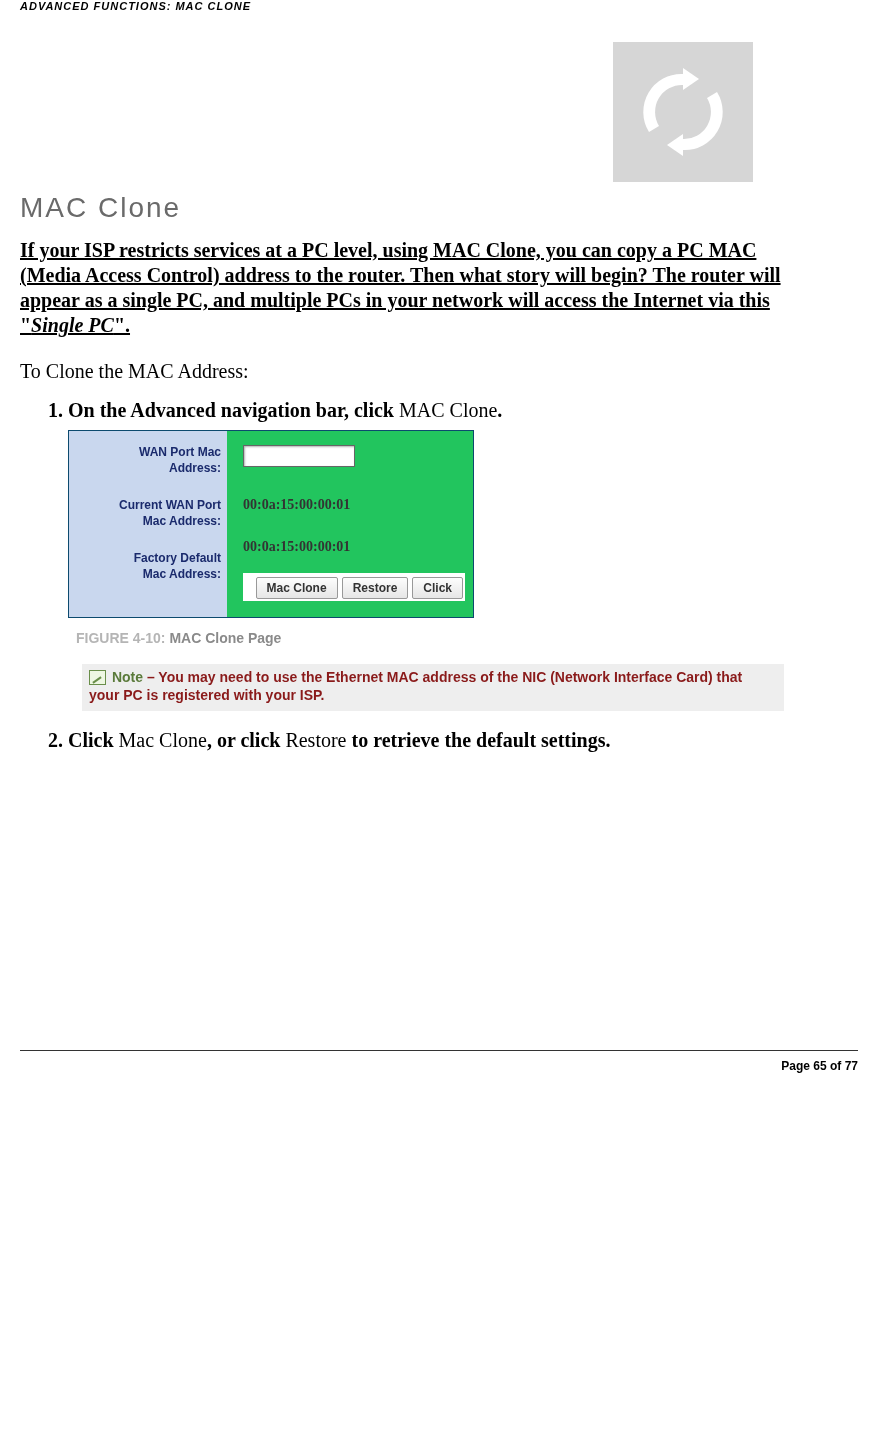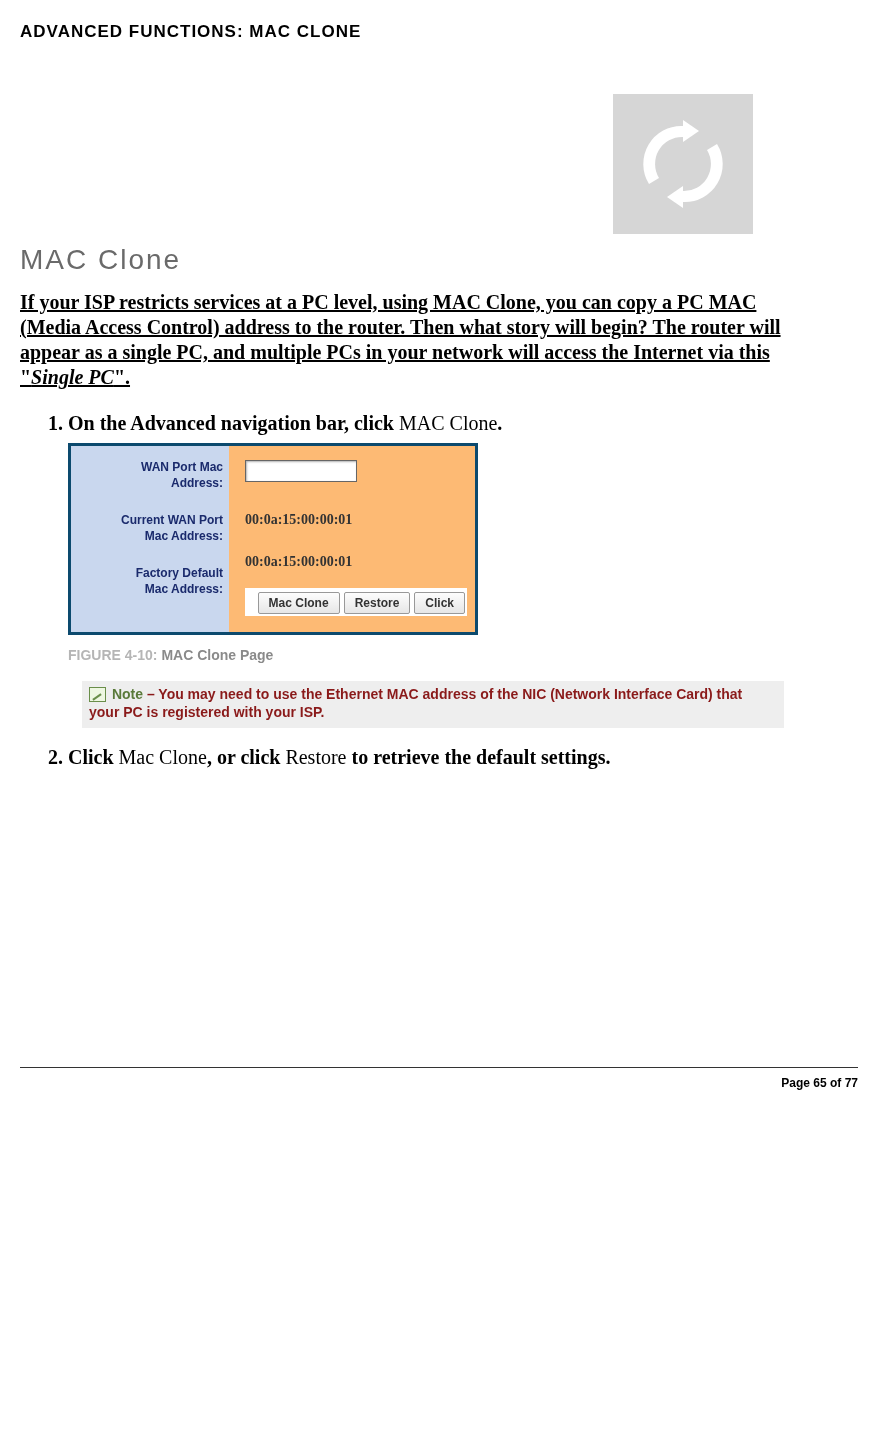--- a/index.html
+++ b/index.html
@@ -6,24 +6,25 @@
     margin: 0;
     padding: 0;
     font-family: Verdana, Arial, sans-serif;
     background: #fff;
     width: 878px;
   }
   .page {
     padding: 0 20px;
   }
   .header-text {
-    font-size: 17px;
+    font-size: 11px;
     letter-spacing: 1px;
     font-weight: bold;
-    padding: 22px 0;
+    padding: 0 0;
+    font-style: italic;
   }
   .hero-box {
     width: 140px;
     height: 140px;
     background: #d6d6d6;
     margin: 30px 0 10px auto;
     margin-right: 105px;
     display: flex;
     align-items: center;
     justify-content: center;
@@ -79,23 +80,23 @@
     margin: 14px 0 10px 0;
   }
   .gray-sub .lighter {
     color: #b5b5b5;
     font-weight: bold;
   }
   .figure-wrap {
     margin: 8px 0 14px 0;
   }
   .figure-img {
-    border: 3px solid #0c4a6e;
+    border: 1px solid #0c4a6e;
     width: 404px;
-    background: #fdba74;
+    background: #22c55e;
   }
   .fig-body {
     display: flex;
   }
   .fig-left {
     width: 148px;
     background: #c9d7ee;
     padding: 14px 6px 20px 4px;
     font-family: Arial, sans-serif;
     font-size: 12px;
@@ -141,21 +142,21 @@
     font-size: 12px;
     padding: 3px 10px;
     background: linear-gradient(#fdfdfd, #e6e6e6);
     border: 1px solid #999;
     border-radius: 2px;
   }
   .figure-caption {
     font-family: Verdana, Arial, sans-serif;
     font-size: 14px;
     color: #8a8a8a;
-    margin: 12px 0 18px 0;
+    margin: 12px 0 18px 8px;
   }
   .figure-caption .light {
     color: #b5b5b5;
   }
   .figure-caption .bold {
     font-weight: bold;
   }
   .note-box {
     background: #eeeeee;
     padding: 4px 8px 6px 7px;
@@ -213,20 +214,21 @@
       <polygon points="50,94 50,72 34,83" fill="#ffffff"></polygon>
     </svg>
   </div>
 
   <div class="main-title">MAC Clone</div>
 
   <p class="intro-para">
     <span>If your ISP restricts services at a PC level, using MAC Clone, you can copy a PC MAC (Media Access Control) address to the router. Then what story will begin? The router will appear as a single PC, and multiple PCs in your network will access the Internet via this "</span><span class="italic">Single PC</span><span>".</span>
   </p>
 
+  <p class="plain-para">To Clone the MAC Address:</p>
 
   <ol class="steps">
     <li>
       <span class="step-line">
         <span>On the Advanced navigation bar, click </span><span class="normal">MAC Clone</span><span>.</span>
       </span>
 
 
       <div class="figure-wrap">
         <div class="figure-img">

